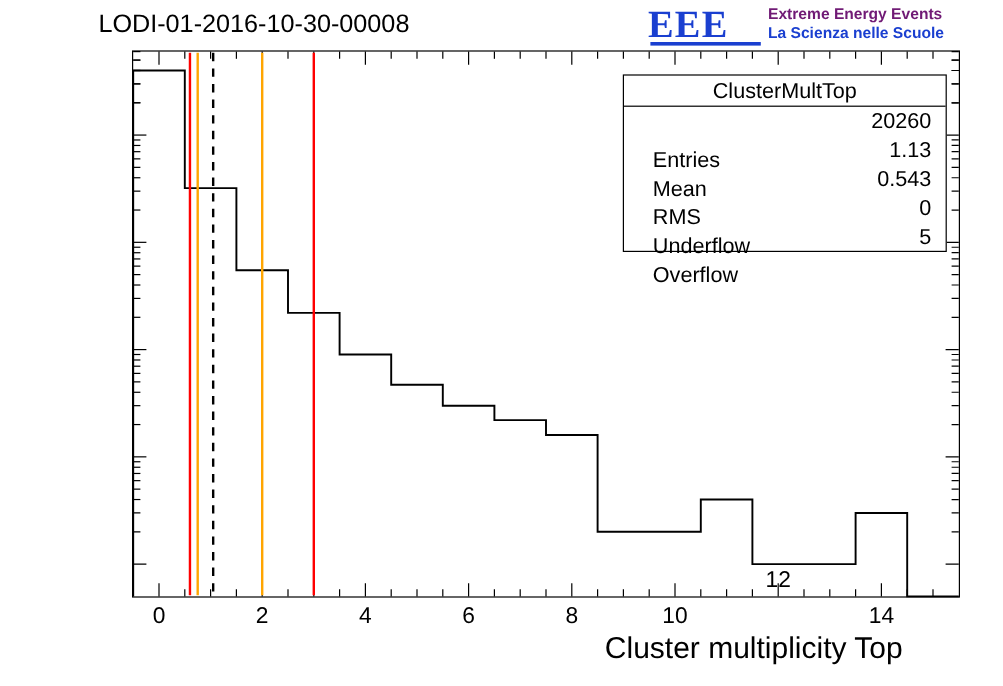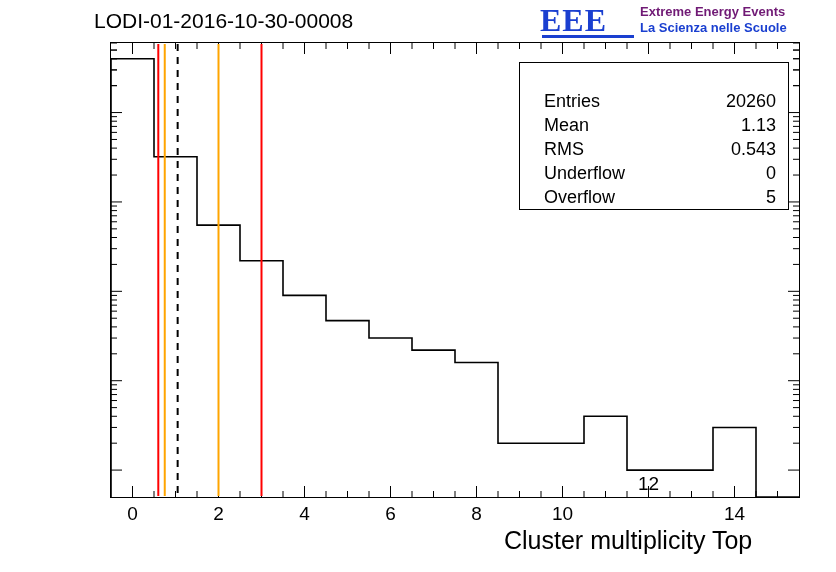--- a/index.html
+++ b/index.html
@@ -7,21 +7,20 @@
   #root{position:relative;width:836px;height:572px;}
 
   .abs{position:absolute;}
 
   
   #chart-title{
     left:82px; top:9px;
     font-size:21px; color:#000;
     letter-spacing:0px;
     white-space:nowrap;
-    margin-left:12px;
   }
 
   
   #eee-logo{left:540px; top:2px; width:294px; height:38px;text-align:center;}
   #eee-letters{
     position:absolute; left:0; top:0;
     font-family:"Liberation Serif",serif;
     font-weight:bold; font-size:32px; color:#1a3fd0;
     letter-spacing:1px;
   }
@@ -36,21 +35,21 @@
     font-size:18px; color:#000;
   }
   #stats-title{
     position:absolute; left:0; top:0; width:100%; height:26px;
     line-height:26px; text-align:center; border-bottom:1px solid #000;
     box-sizing:border-box;
   }
   .stats-row{
     position:absolute; left:0; width:100%; height:24px; line-height:24px;
   }
-  .stats-row .k{position:absolute;left:24px;}
+  .stats-row .k{position:absolute;left:24px;margin-top:32px;}
   .stats-row .v{position:absolute;right:12px;}
 
   
   #xaxis-title{
     left:504px; top:526px; font-size:25px; color:#000; white-space:nowrap;text-align:center;
   }
 
   .xtick-label{position:absolute;font-size:19px;color:#000;text-align:center;width:40px;}
 
   svg{position:absolute;left:0;top:0;}
@@ -246,20 +245,21 @@
       <div class="xtick-label" style="left: 456.5px; top: 503px;">8</div>
       <div class="xtick-label" style="left: 542.5px; top: 503px; text-align: center;">10</div>
       <div class="xtick-label" style="left: 628.5px; top: 473px;">12</div>
       <div class="xtick-label" style="left: 714.5px; top: 503px;">14</div>
     </div>
   <div id="ytick-layer" class="abs"></div>
 
   <div id="xaxis-title" class="abs">Cluster multiplicity Top</div>
 
   <div id="stats-box" class="abs">
+    <div id="stats-title">ClusterMultTop</div>
     <div class="stats-row" style="top:26px">
       <span class="k">Entries</span>
       <span class="v">20260</span>
     </div>
     <div class="stats-row" style="top:50px">
       <span class="k">Mean</span>
       <span class="v">1.13</span>
     </div>
     <div class="stats-row" style="top:74px">
       <span class="k">RMS</span>

